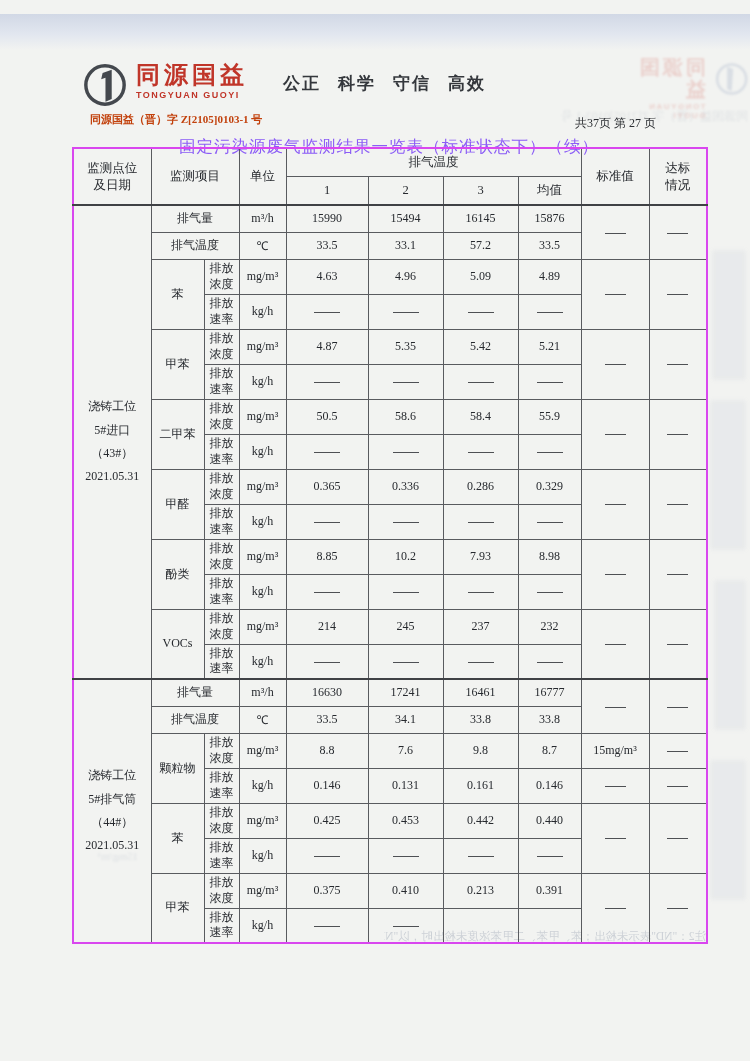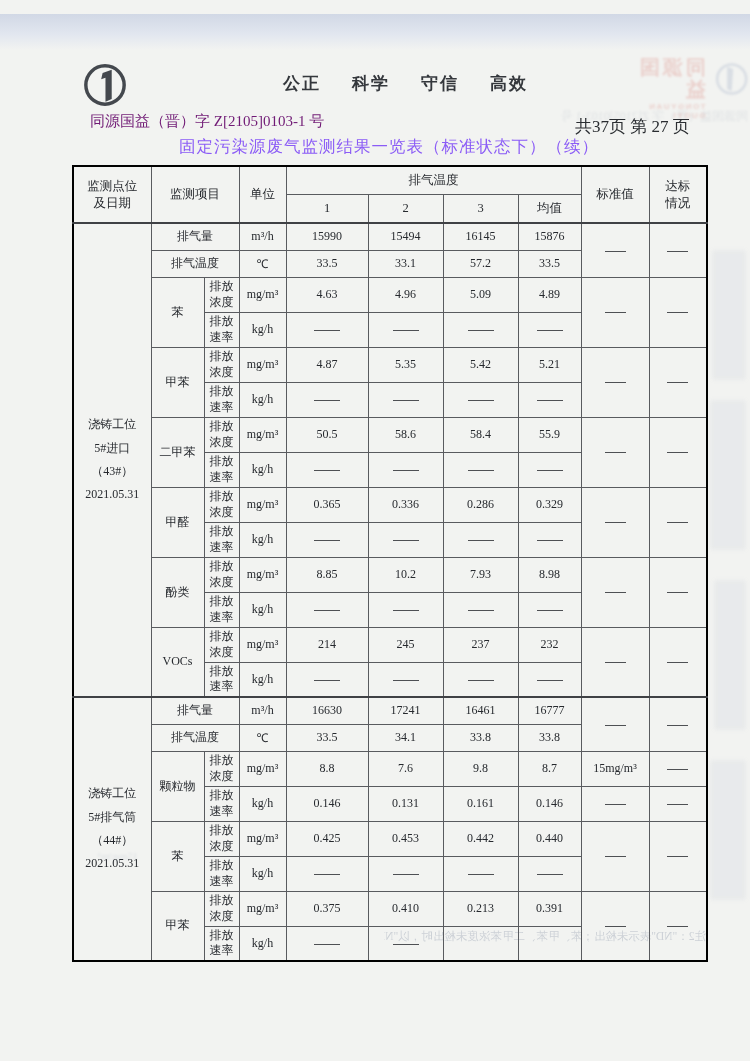--- a/index.html
+++ b/index.html
@@ -16,31 +16,31 @@
     opacity:.8;pointer-events:none;
   }
   
   .logo-wrap{position:absolute;left:82px;top:62px;display:flex;align-items:flex-start;}
   .logo-icon{width:46px;height:46px;}
   .logo-text{margin-left:8px;display:flex;flex-direction:column;}
   .logo-cn{font-family:"Liberation Sans",sans-serif;font-weight:bold;font-size:24px;
     color:#c03529;letter-spacing:4px;line-height:1.1;}
   .logo-en{font-family:"Liberation Sans",sans-serif;font-weight:bold;font-size:9px;
     color:#c03529;letter-spacing:1.5px;margin-top:2px;}
-  .slogan{position:absolute;left:283px;top:72px;display:flex;gap:31px;
+  .slogan{position:absolute;left:283px;top:72px;display:flex;gap:17px;
     font-family:"Liberation Sans",sans-serif;font-weight:bold;font-size:17px;color:#34373c;
     letter-spacing:2px;}
-  .doc-number{position:absolute;left:90px;top:112px;font-size:15px;font-weight:normal;color:#701a75;}
-  .page-info{position:absolute;left:575px;top:115px;font-size:17px;color:#2a2d31;}
+  .doc-number{position:absolute;left:90px;top:112px;font-size:11px;font-weight:bold;color:#c2410c;}
+  .page-info{position:absolute;left:575px;top:115px;font-size:12px;color:#2a2d31;}
   .doc-title{position:absolute;left:72px;top:136px;width:634px;text-align:center;
     font-size:16.5px;color:#8b5cf6;letter-spacing:1px;}
 
   
-  table.mon{position:absolute;left:72px;top:165px;width:634px;border-collapse:collapse;
-    table-layout:fixed;border:2px solid #000000;}
+  table.mon{position:absolute;left:72px;top:147px;width:634px;border-collapse:collapse;
+    table-layout:fixed;border:2px solid #d946ef;}
   .mon th,.mon td{border:1px solid #595b5f;padding:0;font-weight:normal;
     font-size:12px;color:#26292e;text-align:center;vertical-align:middle;overflow:hidden;}
   .mon thead th{font-size:12.5px;}
   .mon thead tr:last-child th{border-bottom:2px solid #3f4145;}
   tr.hr1{height:28px;} tr.hr2{height:29px;}
   tr.r-flow{height:27px;} tr.r-poll{height:35px;}
   tr.sec-start td{border-top:2px solid #3f4145;}
   .pre{white-space:pre-line;line-height:1.3;}
   .c-point{white-space:pre-line;line-height:1.95;font-size:12px;}
   .c-val{text-align:left;padding-left:7px;}
@@ -83,20 +83,24 @@
 <div class="ghost ghost-blob" style="left:712px;top:250px;width:34px;height:130px;"></div>
 <div class="ghost ghost-blob" style="left:710px;top:400px;width:36px;height:150px;"></div>
 <div class="ghost ghost-blob" style="left:714px;top:580px;width:32px;height:150px;"></div>
 <div class="ghost ghost-blob" style="left:710px;top:760px;width:36px;height:140px;"></div>
 
 <div class="logo-wrap">
   <svg class="logo-icon" viewBox="0 0 48 48">
     <circle cx="24" cy="24" r="20" fill="none" stroke="#44484e" stroke-width="3.6"></circle>
     <path d="M21.5 11.5 L31 8 L31 38.5 L24.5 41.5 L24.5 16.5 L20 18 Z" fill="#44484e"></path>
   </svg>
+  <div class="logo-text">
+    <span class="logo-cn">同源国益</span>
+    <span class="logo-en">TONGYUAN GUOYI</span>
+  </div>
 </div>
 
 <div class="slogan">
   <span>公正</span>
   <span>科学</span>
   <span>守信</span>
   <span>高效</span>
 </div>
 
 <div class="doc-number">同源国益（晋）字 Z[2105]0103-1 号</div>

